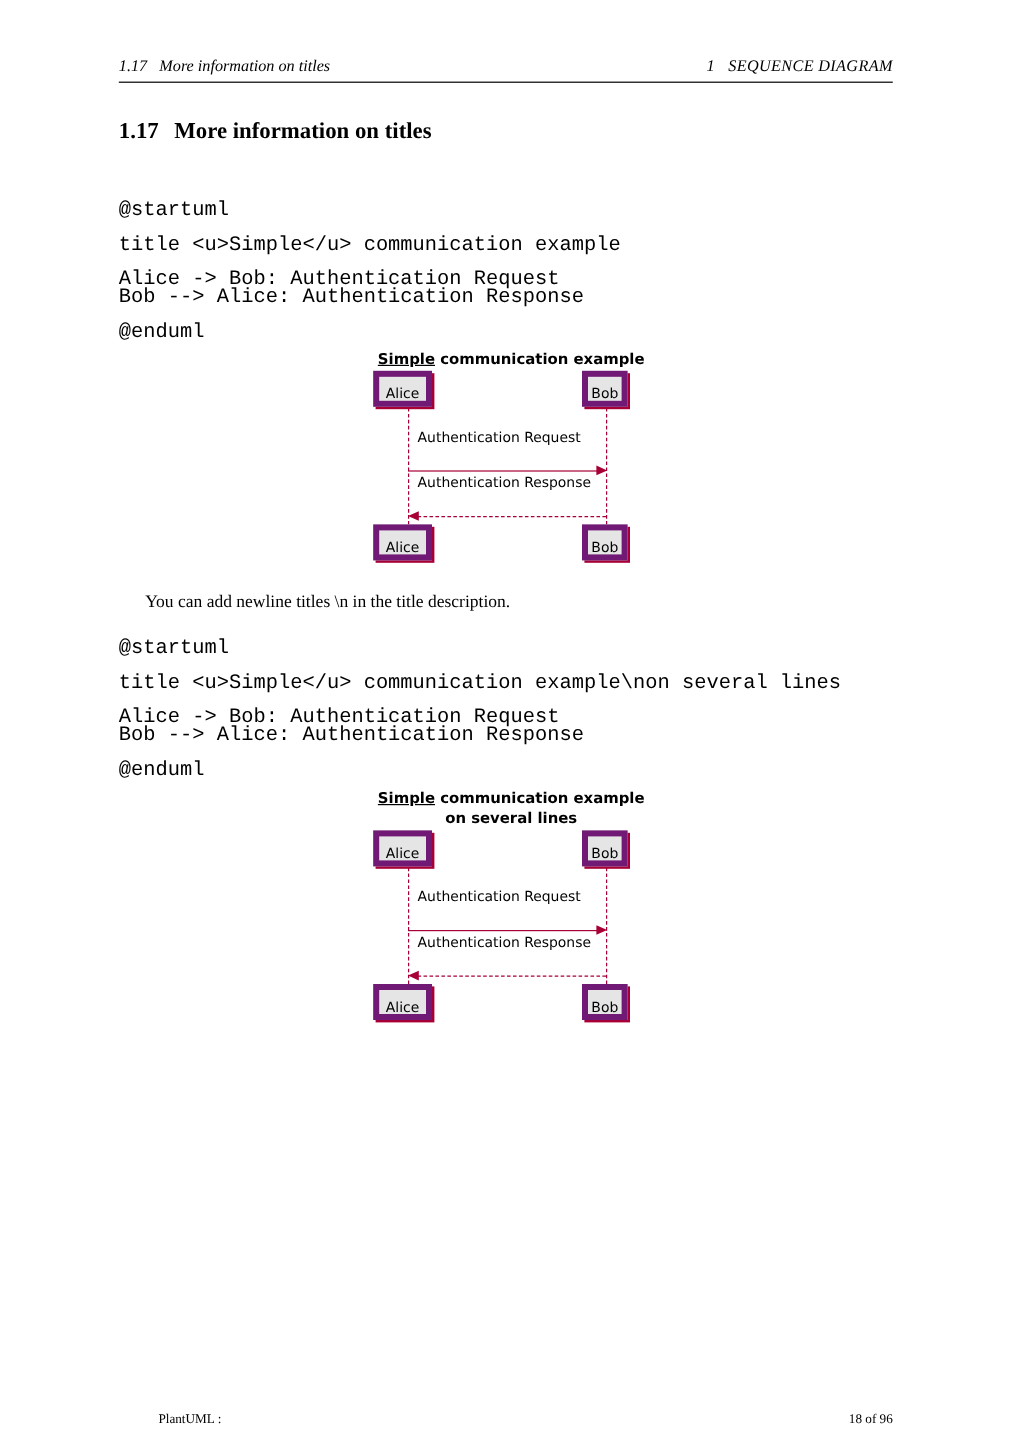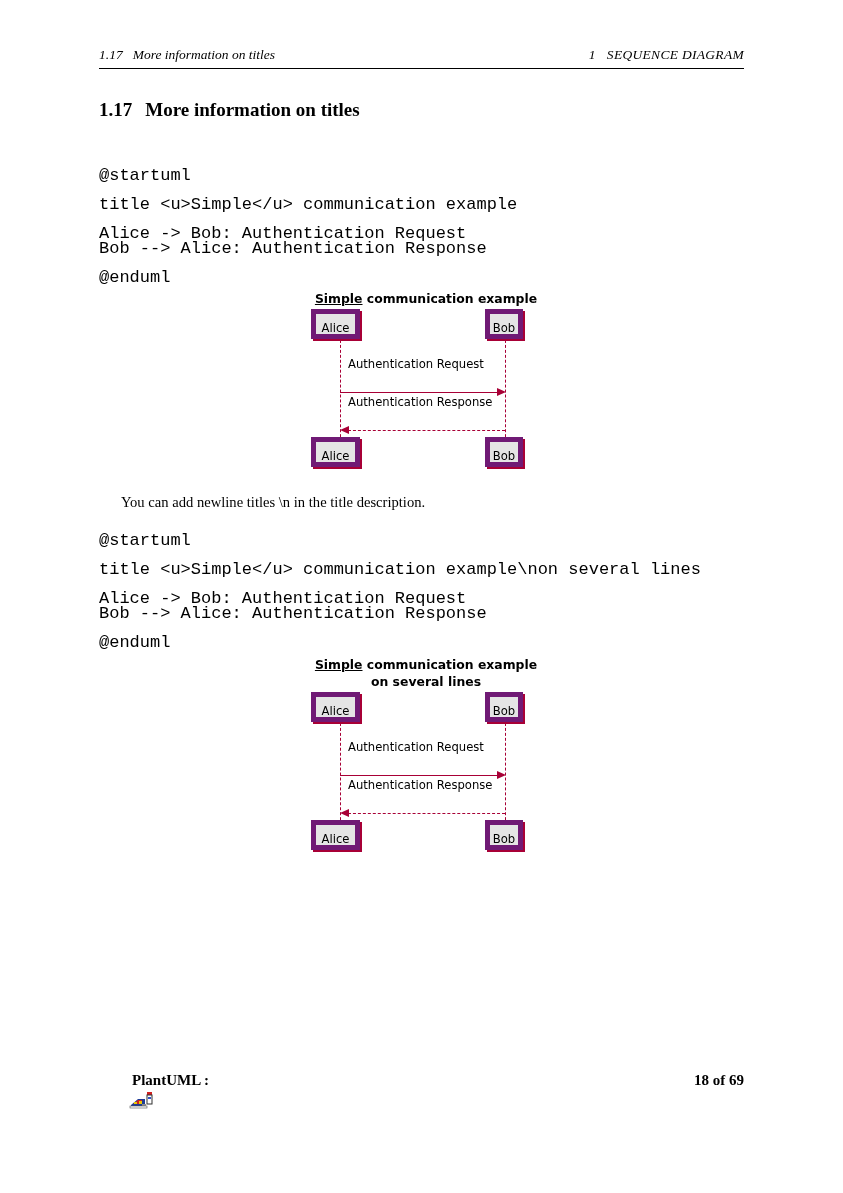--- a/index.html
+++ b/index.html
@@ -172,26 +172,25 @@
 
   
   .m2-label { left: 37px; top: 86px; }
   .m2-line  { left: 32px; top: 121px; width: 162px; }
   .m2-head  { left: 29px; top: 117px; }
 
   
   .pg-footer {
     position: absolute;
     left: 99px;
-    top: 1071px;
+    top: 1174px;
     width: 645px;
     height: 20px;
-    font-size: 15px;
+    font-size: 11px;
     line-height: 18px;
-    font-weight: bold;
   }
   .foot-left {
     position: absolute;
     left: 0; top: 0;
     white-space: pre;
     display: flex;
     align-items: baseline;
   }
   .foot-name { font-style: normal; }
   .foot-sub  { font-style: italic; }
@@ -302,16 +301,16 @@
           <path d="M2 13 L9 7 L16 7 L16 14 L2 14 Z" fill="#1E3C96"></path>
           <path d="M4 12 L9 8 L13 8 L13 12 Z" fill="#D02020"></path>
           <rect x="10" y="9" width="3" height="3" fill="#E8C800"></rect>
           <rect x="5" y="10" width="3" height="2" fill="#E8C800"></rect>
           <rect x="13" y="12" width="4" height="2" fill="#909090"></rect>
           <rect x="1" y="14" width="17" height="2" fill="#FFFFFF" stroke="#505050" stroke-width="0.6"></rect>
         </svg>
       </span>
       <span class="foot-name">PlantUML :</span>&nbsp;
     </div>
-    <div class="foot-right">18 of 69</div>
+    <div class="foot-right">18 of 96</div>
   </div>
 
 </div>
 
 </body></html>

